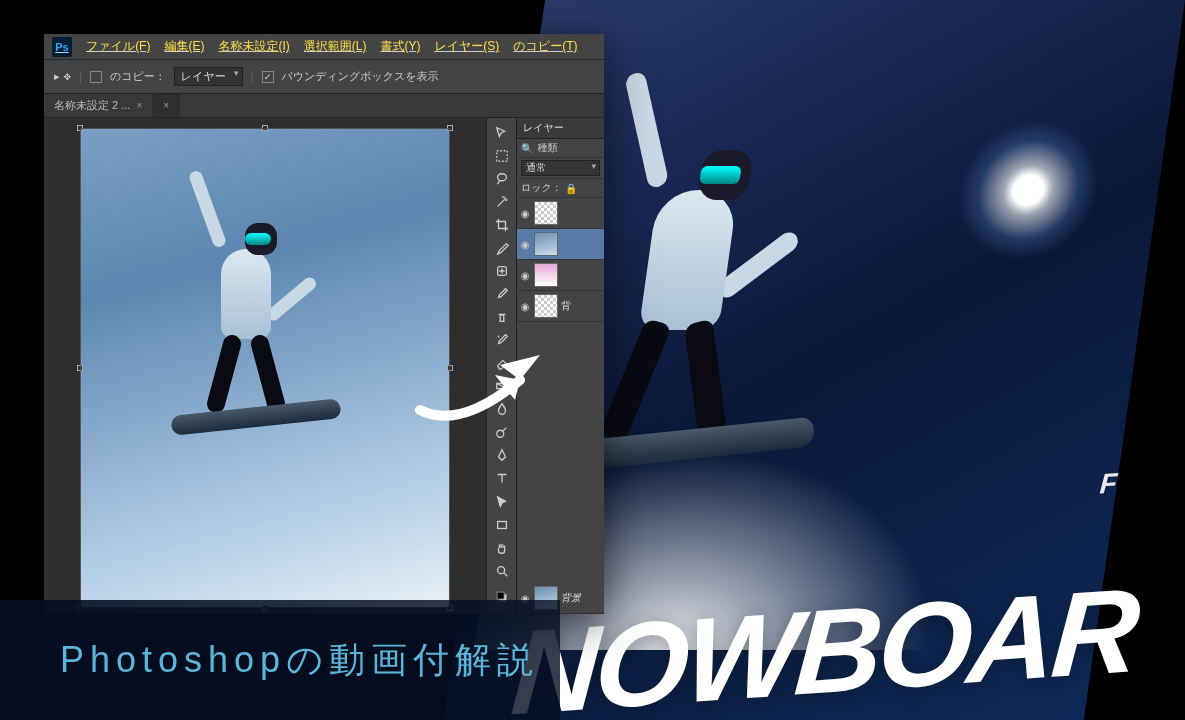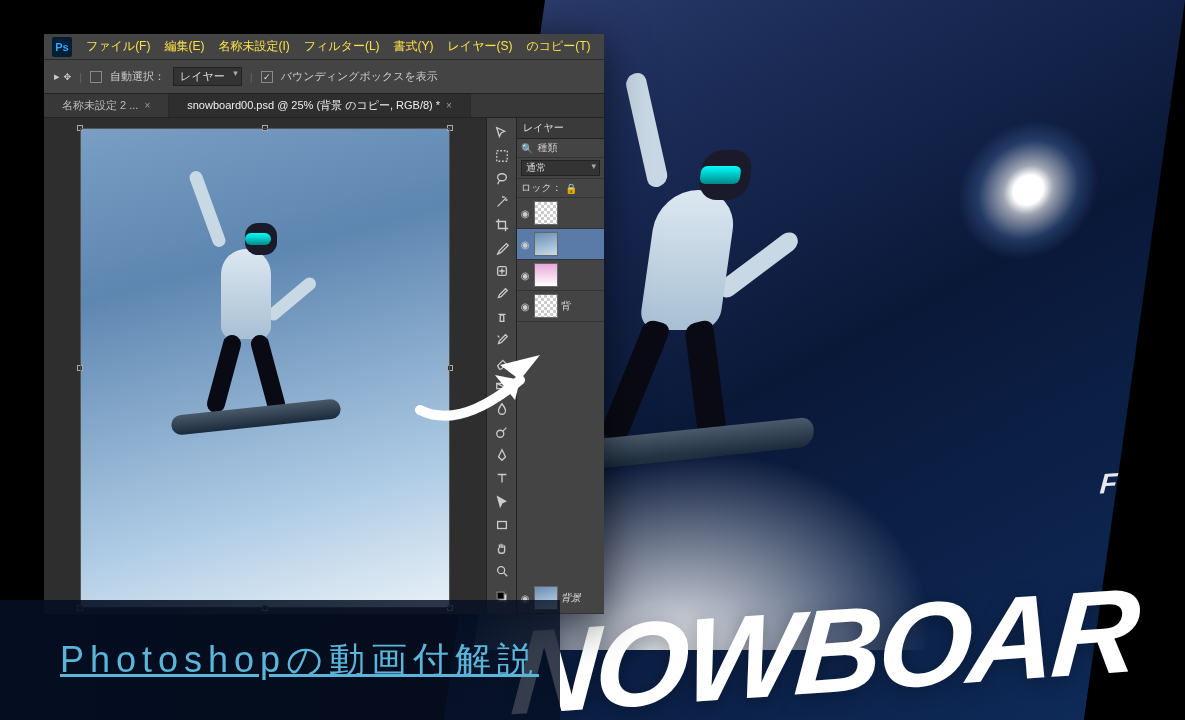--- a/index.html
+++ b/index.html
@@ -3,31 +3,31 @@
 <meta charset="utf-8">
 <style>
   * { margin:0; padding:0; box-sizing:border-box; }
   body { width:1185px; height:720px; background:#000; font-family:"Hiragino Kaku Gothic Pro","Meiryo",sans-serif; overflow:hidden; position:relative; color:#ccc; }
   .bg-right { position:absolute; top:0; right:0; width:640px; height:720px; background:linear-gradient(150deg,#2a3a6a 0%,#1a2a55 20%,#0a1838 50%,#0e2a58 100%); transform:skewX(-8deg); transform-origin:top right; }
   .bg-right::before { content:""; position:absolute; top:120px; right:60px; width:140px; height:140px; background:radial-gradient(circle,#fff 0%,#fff 15%,rgba(255,255,255,.6) 25%,rgba(120,180,255,.2) 50%,transparent 70%); border-radius:50%; }
   .poster-text { position:absolute; bottom:0; right:-40px; font-size:120px; font-weight:800; font-style:italic; color:#fff; letter-spacing:-4px; transform:rotate(-4deg); white-space:nowrap; text-shadow:0 4px 20px rgba(0,0,0,.3); }
   .poster-text-small { position:absolute; bottom:220px; right:0; font-size:28px; font-weight:700; font-style:italic; color:rgba(255,255,255,.9); transform:rotate(-4deg); }
   .snowboarder-right { position:absolute; top:70px; right:120px; width:500px; height:580px; }
   .ps-app { position:absolute; top:34px; left:44px; width:560px; height:580px; background:#444; box-shadow:0 8px 40px rgba(0,0,0,.6); font-size:12px; }
-  .ps-menu { display:flex; align-items:center; height:26px; background:#444; padding:0 8px; gap:14px; border-bottom:1px solid #2a2a2a; }
+  .ps-menu { display:flex; align-items:center; height:26px; background:#444; padding:0 8px; gap:14px; border-bottom:1px solid #2a2a2a;text-decoration:underline; }
   .ps-logo { width:20px; height:20px; background:#001e36; color:#31a8ff; font-weight:700; font-size:11px; display:flex; align-items:center; justify-content:center; border-radius:2px; }
   .menu-item { color:#fde047; font-size:12px; cursor:pointer; }
   .ps-options { display:flex; align-items:center; height:34px; background:#444; padding:0 10px; gap:8px; border-bottom:1px solid #222; font-size:11px; }
   .tool-hint { display:flex; align-items:center; gap:4px; }
   .chk { width:12px; height:12px; border:1px solid #888; display:inline-flex; align-items:center; justify-content:center; font-size:9px; color:#ddd; }
   .chk.checked::after { content:"✓"; }
   .dropdown { background:#333; border:1px solid #222; padding:1px 16px 1px 6px; position:relative; color:#ddd; }
   .dropdown::after { content:"▾"; position:absolute; right:3px; top:0; font-size:9px; color:#aaa; }
   .ps-tabs { display:flex; height:24px; background:#383838; border-bottom:1px solid #222; }
-  .tab { padding:4px 18px; font-size:11px; color:#bbb; border-right:1px solid #2a2a2a; display:flex; align-items:center; gap:6px; cursor:pointer; }
+  .tab { padding:4px 10px; font-size:11px; color:#bbb; border-right:1px solid #2a2a2a; display:flex; align-items:center; gap:6px; cursor:pointer; }
   .tab.active { background:#2e2e2e; color:#eee; }
   .tab .close { font-size:10px; color:#999; }
   .ps-body { display:flex; height:calc(100% - 84px); }
   .canvas { flex:1; background:#2e2e2e; padding:10px; display:flex; align-items:flex-start; justify-content:center; }
   .canvas-img { width:370px; height:480px; background:linear-gradient(165deg,#7a9ec4 0%,#5d86b0 30%,#aecbe5 75%,#e8f0f6 100%); position:relative; border:1px solid #111; }
   .canvas-img::after { content:""; position:absolute; inset:-1px; border:1px solid #555; pointer-events:none; }
   .handle { position:absolute; width:6px; height:6px; background:#2e2e2e; border:1px solid #aaa; }
   .h-tl{top:-4px;left:-4px}.h-tr{top:-4px;right:-4px}.h-bl{bottom:-4px;left:-4px}.h-br{bottom:-4px;right:-4px}
   .h-tm{top:-4px;left:50%;margin-left:-3px}.h-bm{bottom:-4px;left:50%;margin-left:-3px}
   .h-ml{left:-4px;top:50%;margin-top:-3px}.h-mr{right:-4px;top:50%;margin-top:-3px}
@@ -42,21 +42,21 @@
   .layer.selected { background:#5a7aa8; color:#fff; }
   .eye { width:12px; font-size:10px; text-align:center; color:#ccc; }
   .thumb { width:24px; height:24px; background:#fff; border:1px solid #666; background-image:linear-gradient(45deg,#ccc 25%,transparent 25%),linear-gradient(-45deg,#ccc 25%,transparent 25%),linear-gradient(45deg,transparent 75%,#ccc 75%),linear-gradient(-45deg,transparent 75%,#ccc 75%); background-size:6px 6px; background-position:0 0,0 3px,3px -3px,-3px 0; }
   .thumb.img { background:linear-gradient(165deg,#6a8eb4,#c8dcec); }
   .thumb.pink { background:linear-gradient(#e8a8d8,#fff); }
   .layer-name { font-size:10px; overflow:hidden; white-space:nowrap; color:#ddd; }
   .layer.selected .layer-name { color:#fff; font-style:italic; }
   .arrow { position:absolute; top:320px; left:400px; pointer-events:none; }
   .arrow svg { width:200px; height:120px; }
   .caption-bar { position:absolute; bottom:0; left:0; width:560px; height:120px; background:linear-gradient(90deg,rgba(5,15,35,.92),rgba(5,15,35,.8)); display:flex; align-items:center; padding-left:60px; }
-  .caption-text { font-size:36px; color:#5bb5d8; letter-spacing:6px; font-weight:300;text-decoration:underline; }
+  .caption-text { font-size:36px; color:#5bb5d8; letter-spacing:6px; font-weight:300; }
   
   .rider { position:absolute; }
   .rider-body { width:80px; height:140px; background:linear-gradient(#dce8f0,#a8c0d4); border-radius:40px 40px 20px 20px; position:absolute; top:120px; left:120px; }
   .rider-head { width:50px; height:50px; background:#1a1a2a; border-radius:40%; position:absolute; top:80px; left:160px; }
   .rider-goggle { width:40px; height:18px; background:linear-gradient(#0ff,#088); border-radius:6px; position:absolute; top:96px; left:160px; }
   .rider-arm-l { width:20px; height:120px; background:#c8d8e4; position:absolute; top:0; left:90px; transform:rotate(-20deg); border-radius:10px; }
   .rider-arm-r { width:20px; height:90px; background:#c8d8e4; position:absolute; top:150px; left:220px; transform:rotate(50deg); border-radius:10px; }
   .rider-leg-l { width:28px; height:120px; background:#0a0a14; position:absolute; top:250px; left:110px; transform:rotate(15deg); border-radius:10px; }
   .rider-leg-r { width:28px; height:120px; background:#0a0a14; position:absolute; top:250px; left:180px; transform:rotate(-15deg); border-radius:10px; }
   .board { width:260px; height:30px; background:linear-gradient(#4a5a6a,#1a2a3a); position:absolute; top:360px; left:50px; border-radius:14px; transform:rotate(-6deg); }
@@ -89,44 +89,43 @@
   <div class="poster-text">NOWBOAR</div>
 </div>
 
 <div class="ps-app">
 
   <div class="ps-menu">
     <div class="ps-logo">Ps</div>
     <span class="menu-item">ファイル(F)</span>
     <span class="menu-item">編集(E)</span>
     <span class="menu-item">名称未設定(I)</span>
-    <span class="menu-item">フィルター(L)</span>
+    <span class="menu-item">選択範囲(L)</span>
     <span class="menu-item">書式(Y)</span>
     <span class="menu-item">レイヤー(S)</span>
     <span class="menu-item">のコピー(T)</span>
   </div>
 
   <div class="ps-options">
     <span class="tool-hint">▸<sub>✥</sub></span>
     <span style="color:#666">|</span>
     <span class="chk"></span>
-    <span>自動選択：</span>
+    <span>のコピー：</span>
     <span class="dropdown">レイヤー</span>
     <span style="color:#666">|</span>
     <span class="chk checked"></span>
     <span>バウンディングボックスを表示</span>
   </div>
 
   <div class="ps-tabs">
     <div class="tab">
       <span>名称未設定 2 ...</span>
       <span class="close">×</span>
     </div>
     <div class="tab active">
-      <span>snowboard00.psd @ 25% (背景 のコピー, RGB/8) *</span>
       <span class="close">×</span>
     </div>
   </div>
 
   <div class="ps-body">
     <div class="canvas">
       <div class="canvas-img">
         <div class="rider small" style="position:absolute;top:40px;left:60px;">
           <div class="rider-arm-l"></div>
             <div class="rider-arm-r"></div>

